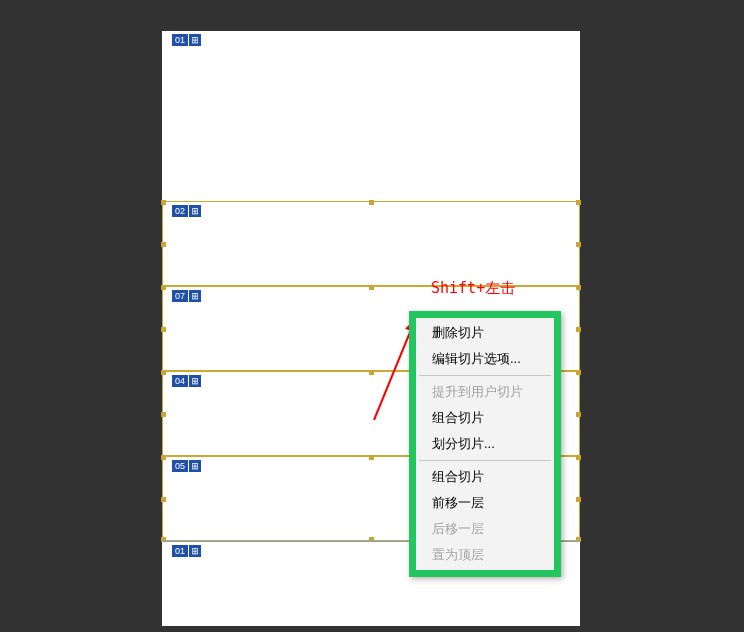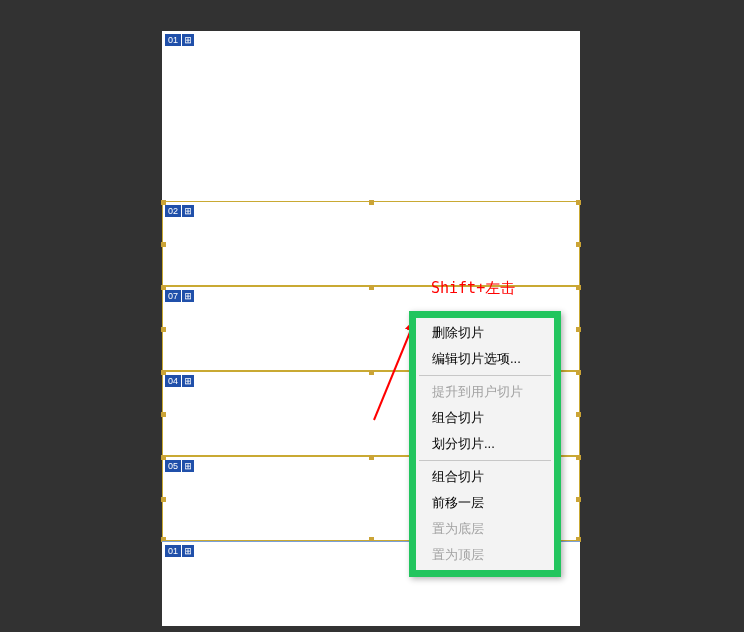--- a/index.html
+++ b/index.html
@@ -21,21 +21,21 @@
     }
     .slice-line {
       position: absolute;
       left: 0;
       width: 100%;
       height: 1px;
       background: #c9a933;
     }
     .slice-badge {
       position: absolute;
-      left: 3px;
+      left: 10px;
       height: 16px;
       display: flex;
       align-items: center;
       text-align: center;
     }
     .badge-num {
       background: #2050aa;
       color: #fff;
       font-size: 9px;
       line-height: 12px;
@@ -194,15 +194,15 @@
 <div class="context-menu">
   <div class="menu-item">删除切片</div>
   <div class="menu-item">编辑切片选项...</div>
   <div class="menu-separator"></div>
   <div class="menu-item disabled">提升到用户切片</div>
   <div class="menu-item">组合切片</div>
   <div class="menu-item">划分切片...</div>
   <div class="menu-separator"></div>
   <div class="menu-item">组合切片</div>
   <div class="menu-item">前移一层</div>
-  <div class="menu-item disabled">置为底层</div>
+  <div class="menu-item disabled">后移一层</div>
   <div class="menu-item disabled">置为顶层</div>
 </div>
 
 </body></html>

